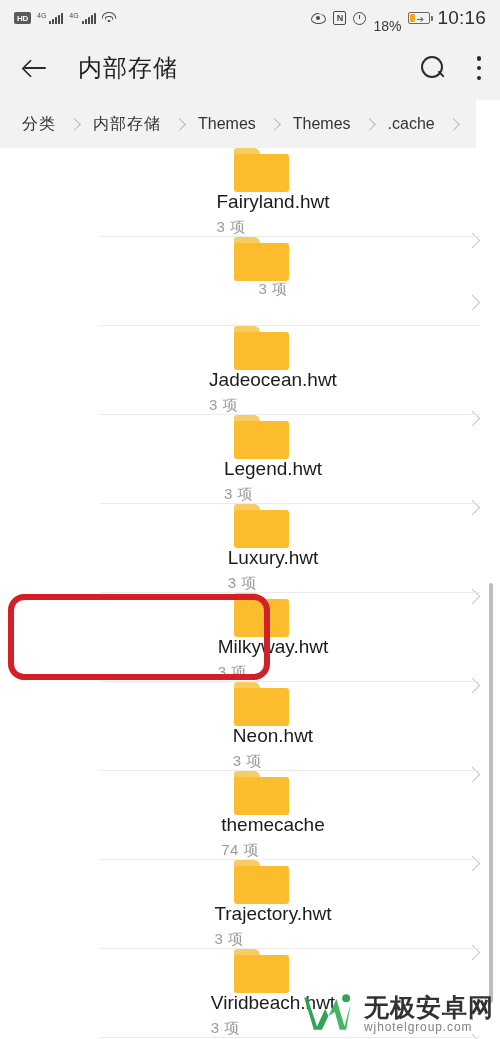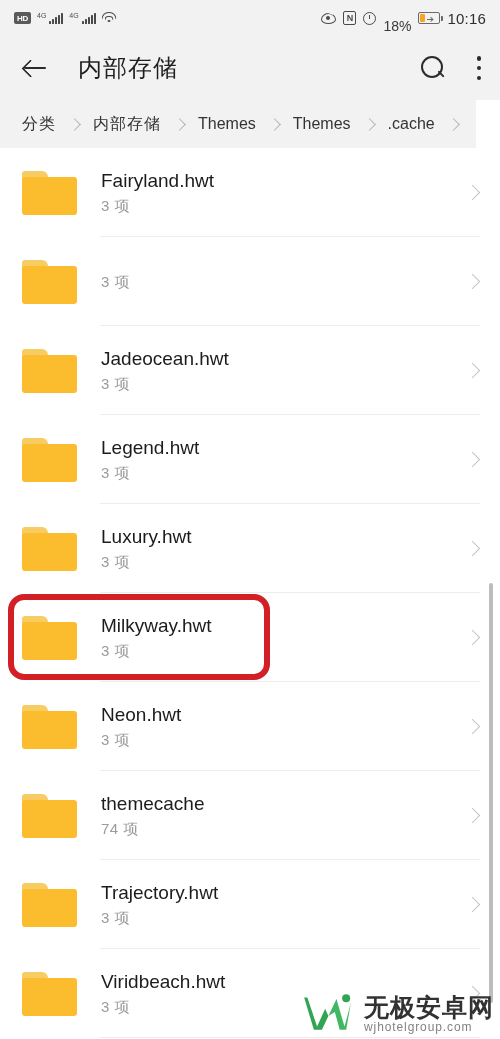--- a/index.html
+++ b/index.html
@@ -59,21 +59,21 @@
     background:#4a4a4a; left:4.6px; top:2px; }
   .pct { font-size:14px; color:#3a3a3a;margin-top:16px; }
   .battery { position:relative; width:22px; height:12px;
     border:1.3px solid #6a6a6a; border-radius:2px; display:flex;
     align-items:center; padding:1px; }
   .battery::after { content:""; position:absolute; right:-3.5px; top:3px;
     width:2px; height:5px; background:#6a6a6a; border-radius:0 1px 1px 0; }
   .battery .fill { width:5px; height:100%; background:#f5a623; border-radius:1px; }
   .battery .bolt { position:absolute; left:7px; top:1px; font-size:9px;
     color:#6a6a6a; line-height:10px; }
-  .clock { font-size:15px; color:#2e2e2e; letter-spacing:.2px; }
+  .clock { font-size:19px; color:#2e2e2e; letter-spacing:.2px; }
 
   
   .appbar {
     position:absolute; top:36px; left:0; width:500px; height:64px;
     background:#f2f2f2; display:flex; align-items:center; padding:0 18px;
   }
   .back-arrow { width:34px; height:34px; position:relative; cursor:pointer; }
   .back-arrow::before {
     content:""; position:absolute; left:6px; top:16px; width:22px; height:2px;
     background:#2b2b2b; border-radius:1px;
@@ -111,21 +111,21 @@
     width:9px; height:9px; border-top:1.7px solid #b6b6b6;
     border-right:1.7px solid #b6b6b6; transform:rotate(45deg);
     margin:0 14px; flex:none;
   }
 
   
   .list {
     position:absolute; top:148px; left:0; width:500px; height:891px;
     background:#ffffff; overflow:hidden;
   }
-  .row { position:relative; height:89px; display:flex; align-items:center; padding-left:22px; }
+  .row { position:relative; height:89px; display:flex; align-items:center; padding-left:22px;flex-direction:column; }
   .row::after {
     content:""; position:absolute; left:100px; right:20px; bottom:0;
     height:1px; background:#ececec;
   }
   .folder { width:55px; height:44px; position:relative; flex:none; }
   .folder .tab {
     position:absolute; left:0; top:0; width:26px; height:10px;
     background:#f7cd63; border-radius:3px 6px 0 0;
   }
   .folder .body {

